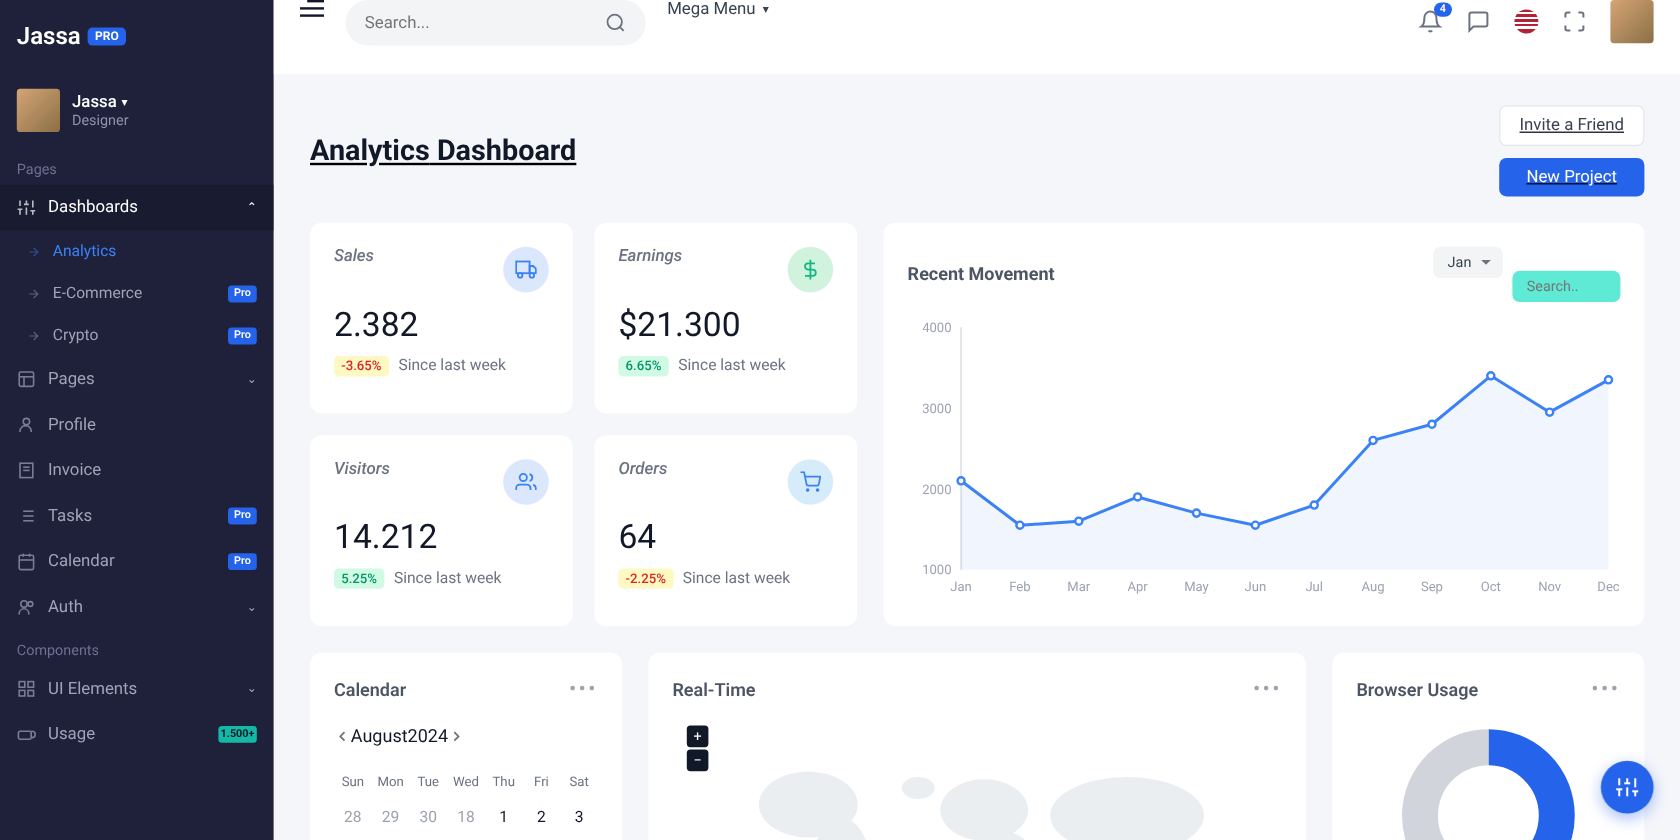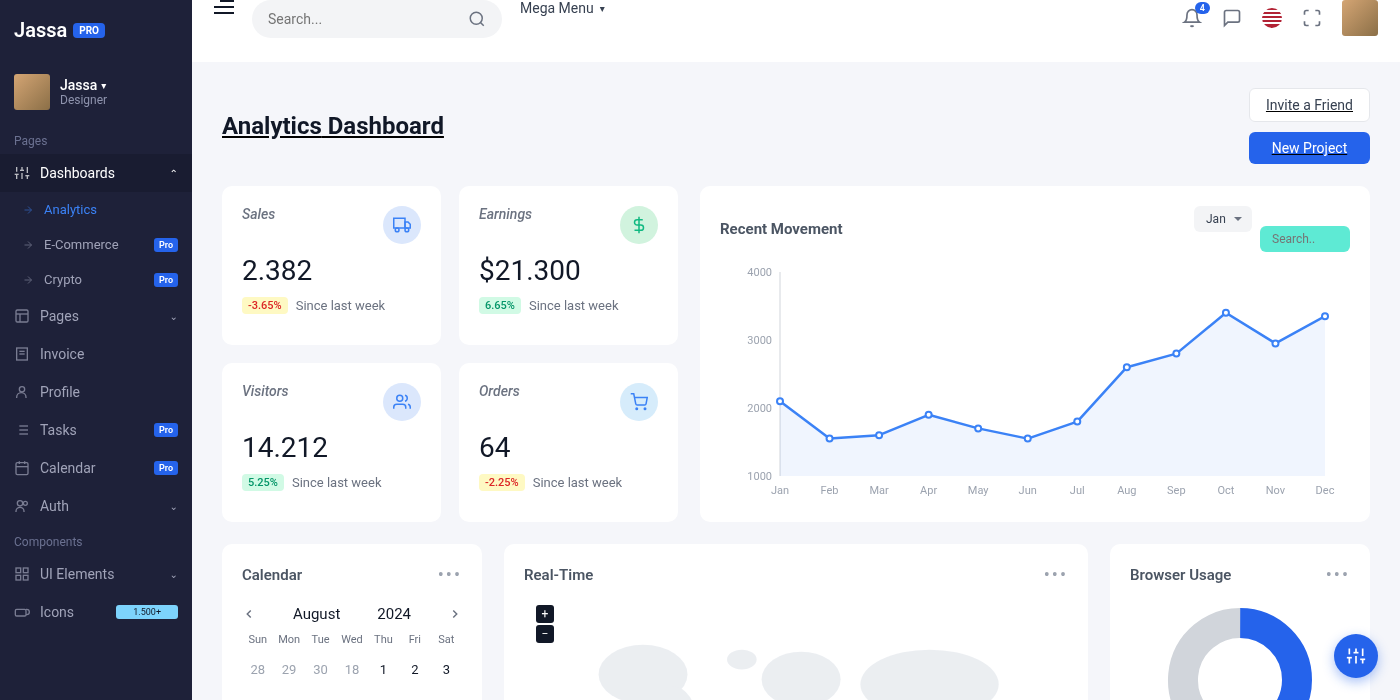--- a/index.html
+++ b/index.html
@@ -1,37 +1,37 @@
 <!DOCTYPE html>
 <html><head>
 <meta charset="utf-8">
 <style>
 * { margin: 0; padding: 0; box-sizing: border-box; font-family: -apple-system, BlinkMacSystemFont, "Segoe UI", Roboto, sans-serif; }
 body { background: #f5f6fa; overflow: hidden; width: 1400px; height: 700px; }
 .app { display: flex; height: 700px; }
-.sidebar { width: 192px; background: #1e2139; color: #a0a3b8; overflow-y: auto; flex-shrink: 0; }
+.sidebar { width: 228px; background: #1e2139; color: #a0a3b8; overflow-y: auto; flex-shrink: 0; }
 .sidebar::-webkit-scrollbar { width: 6px; }
 .sidebar::-webkit-scrollbar-thumb { background: #3a3f5c; border-radius: 3px; }
 .brand { display: flex; align-items: center; padding: 18px 14px; gap: 6px; }
 .brand-text { color: #fff; font-weight: 600; font-size: 20px; }
 .pro-badge { background: #2563eb; color: #fff; font-size: 10px; font-weight: 700; padding: 2px 6px; border-radius: 4px; }
 .profile { display: flex; align-items: center; gap: 10px; padding: 14px; }
 .avatar { width: 36px; height: 36px; border-radius: 3px; background: linear-gradient(135deg,#d4a574,#8b6f47); }
 .profile-name { color: #fff; font-size: 14px; font-weight: 500; display: flex; align-items: center; gap: 4px; }
 .profile-role { font-size: 12px; color: #8e93ad; }
 .section-label { font-size: 12px; color: #6b7191; padding: 10px 14px 6px; }
 .nav-item { display: flex; align-items: center; padding: 11px 14px; font-size: 14px; gap: 10px; cursor: pointer; position: relative; }
 .nav-item.expanded { background: #191c31; color: #fff; }
 .nav-item .icon { width: 16px; height: 16px; opacity: 0.7; }
 .nav-item .chev { margin-left: auto; font-size: 10px; }
 .sub-item { display: flex; align-items: center; padding: 10px 14px 10px 22px; font-size: 13px; gap: 10px; cursor: pointer; }
 .sub-item.active { color: #3b82f6; }
 .arrow-icon { width: 12px; height: 12px; opacity: 0.5; }
 .pro-tag { background: #2563eb; color: #fff; font-size: 9px; font-weight: 600; padding: 2px 5px; border-radius: 3px; margin-left: auto; }
-.count-tag { background: #7dd3fc; color: #111827; font-size: 9px; font-weight: 400; padding: 2px 17px; border-radius: 3px; margin-left: auto; }
+.count-tag { background: #14b8a6; color: #111827; font-size: 9px; font-weight: 700; padding: 2px 2px; border-radius: 3px; margin-left: auto; }
 .main { flex: 1; display: flex; flex-direction: column; overflow: hidden; }
 .topbar { height: 62px; background: #fff; display: flex; align-items: flex-start; padding: 0 22px; gap: 18px; }
 .hamburger { display: flex; flex-direction: column; gap: 4px; cursor: pointer; }
 .hamburger span { width: 20px; height: 2px; background: #111827; }
 .hamburger span:first-child { width: 14px; align-self: flex-end; }
 .search-box { background: #f3f4f6; border-radius: 20px; display: flex; align-items: center; padding: 0 16px; height: 38px; width: 250px; }
 .search-box input { border: none; background: transparent; outline: none; flex: 1; font-size: 14px; color: #6b7280; }
 .mega-menu { font-size: 14px; color: #374151; display: flex; align-items: center; gap: 6px; cursor: pointer; }
 .top-right { margin-left: auto; display: flex; align-items: center; gap: 20px; }
 .top-icon { position: relative; cursor: pointer; color: #6b7280; }
@@ -66,21 +66,21 @@
 .select-month { background: #f3f4f6; border: none; padding: 6px 26px 6px 12px; border-radius: 6px; font-size: 12px; color: #374151; appearance: none; cursor: pointer; }
 .select-wrap { position: relative; }
 .select-wrap::after { content: ''; position: absolute; right: 10px; top: 11px; border: 4px solid transparent; border-top-color: #6b7280; }
 .chart-search { background: #5eead4; border: none; padding: 6px 12px; border-radius: 6px; font-size: 12px; width: 90px; outline: none; margin-top: 20px; }
 .line-chart { width: 100%; height: 240px; }
 .row2 { display: flex; gap: 22px; }
 .cal-card { width: 260px; }
 .card-head { display: flex; align-items: center; justify-content: space-between; margin-bottom: 20px; }
 .card-head-title { font-size: 15px; color: #4b5563; font-weight: 600; }
 .dots { color: #9ca3af; font-size: 18px; cursor: pointer; letter-spacing: 2px; }
-.cal-nav { display: flex; align-items: center; justify-content: space-between; margin-bottom: 4px; }
+.cal-nav { display: flex; align-items: center; margin-bottom: 16px; }
 .cal-label { font-size: 15px; color: #111827; }
 .cal-chev { cursor: pointer; color: #6b7280; }
 .cal-grid { display: grid; grid-template-columns: repeat(7, 1fr); gap: 0; text-align: center; }
 .cal-day-name { font-size: 11px; color: #6b7280; padding: 6px 0; }
 .cal-day { font-size: 13px; padding: 10px 0; color: #111827; cursor: pointer; }
 .cal-day.muted { color: #9ca3af; }
 .map-card { flex: 1; }
 .map-body { position: relative; height: 140px; background: #fff; }
 .zoom-ctrl { position: absolute; left: 12px; top: 0; display: flex; flex-direction: column; }
 .zoom-btn { width: 18px; height: 18px; background: #111827; color: #fff; font-size: 12px; display: flex; align-items: center; justify-content: center; border-radius: 3px; margin-bottom: 2px; cursor: pointer; }
@@ -152,32 +152,32 @@
       <svg class="icon" viewBox="0 0 24 24" fill="none" stroke="currentColor" stroke-width="2">
           <rect x="3" y="3" width="18" height="18" rx="2"></rect>
           <line x1="3" y1="9" x2="21" y2="9"></line>
           <line x1="9" y1="21" x2="9" y2="9"></line>
         </svg>
       <span>Pages</span>
       <span class="chev">⌄</span>
     </div>
     <div class="nav-item">
       <svg class="icon" viewBox="0 0 24 24" fill="none" stroke="currentColor" stroke-width="2">
+          <circle cx="12" cy="8" r="4"></circle>
+          <path d="M4 21v-1a7 7 0 0 1 14 0v1"></path>
+        </svg>
+      <span>Profile</span>
+    </div>
+    <div class="nav-item">
+      <svg class="icon" viewBox="0 0 24 24" fill="none" stroke="currentColor" stroke-width="2">
           <rect x="4" y="3" width="16" height="18"></rect>
           <line x1="8" y1="8" x2="16" y2="8"></line>
           <line x1="8" y1="12" x2="16" y2="12"></line>
         </svg>
       <span>Invoice</span>
-    </div>
-    <div class="nav-item">
-      <svg class="icon" viewBox="0 0 24 24" fill="none" stroke="currentColor" stroke-width="2">
-          <circle cx="12" cy="8" r="4"></circle>
-          <path d="M4 21v-1a7 7 0 0 1 14 0v1"></path>
-        </svg>
-      <span>Profile</span>
     </div>
     <div class="nav-item">
       <svg class="icon" viewBox="0 0 24 24" fill="none" stroke="currentColor" stroke-width="2">
           <line x1="8" y1="6" x2="21" y2="6"></line>
           <line x1="8" y1="12" x2="21" y2="12"></line>
           <line x1="8" y1="18" x2="21" y2="18"></line>
           <line x1="3" y1="6" x2="3" y2="6"></line>
           <line x1="3" y1="12" x2="3" y2="12"></line>
           <line x1="3" y1="18" x2="3" y2="18"></line>
         </svg>
@@ -212,21 +212,21 @@
           <rect x="14" y="14" width="7" height="7"></rect>
         </svg>
       <span>UI Elements</span>
       <span class="chev">⌄</span>
     </div>
     <div class="nav-item">
       <svg class="icon" viewBox="0 0 24 24" fill="none" stroke="currentColor" stroke-width="2">
           <path d="M18 8h1a4 4 0 0 1 0 8h-1"></path>
           <rect x="2" y="8" width="16" height="10" rx="2"></rect>
         </svg>
-      <span>Icons</span>
+      <span>Usage</span>
       <span class="count-tag">1.500+</span>
     </div>
   </aside>
 
   <main class="main">
     <div class="topbar">
       <div class="hamburger">
           <span></span>
           <span></span>
           <span></span>

